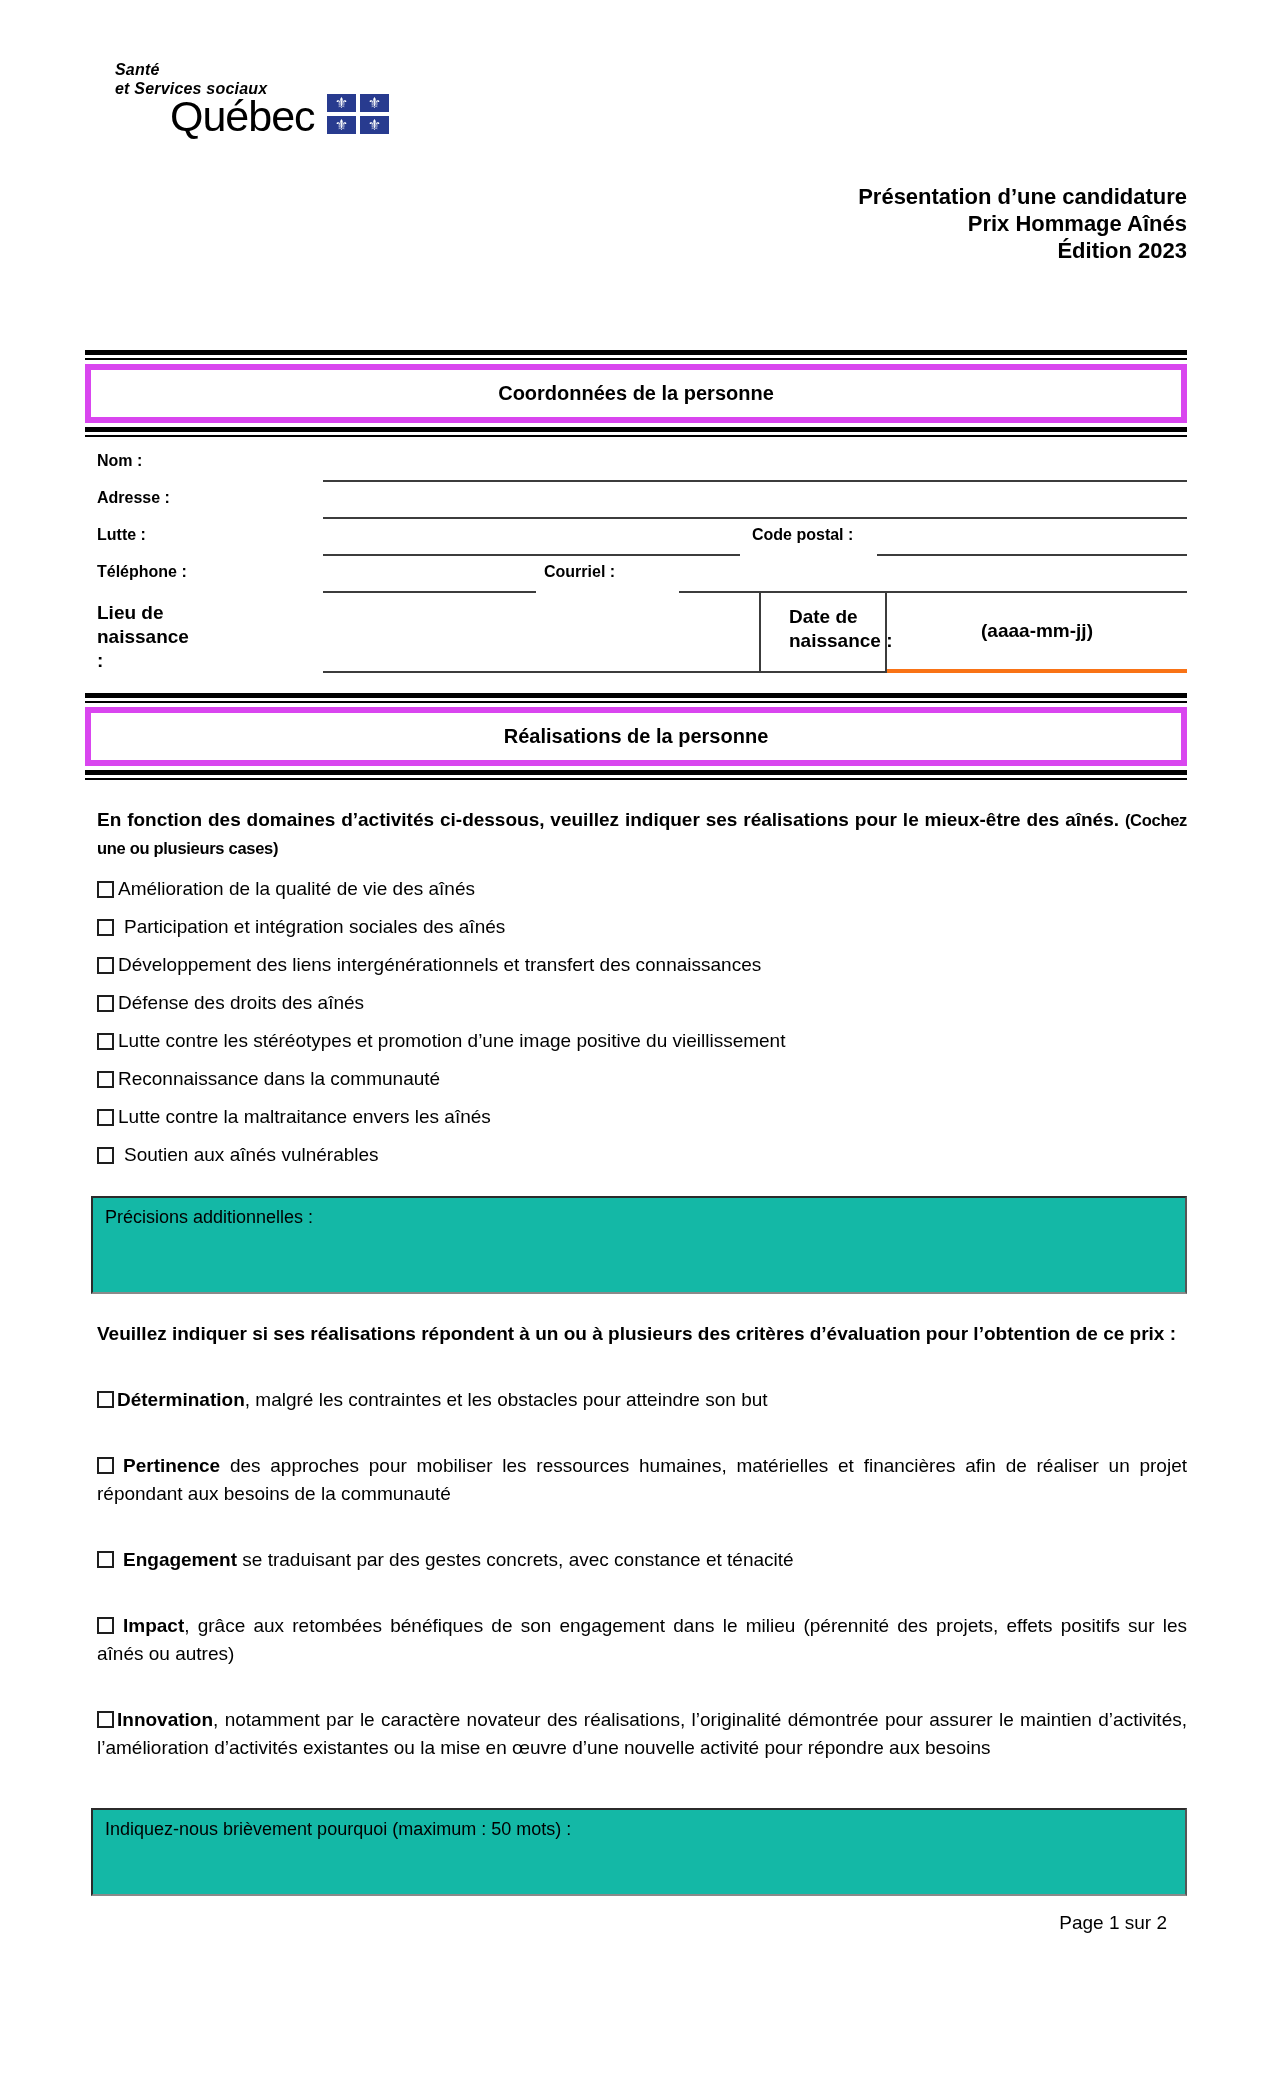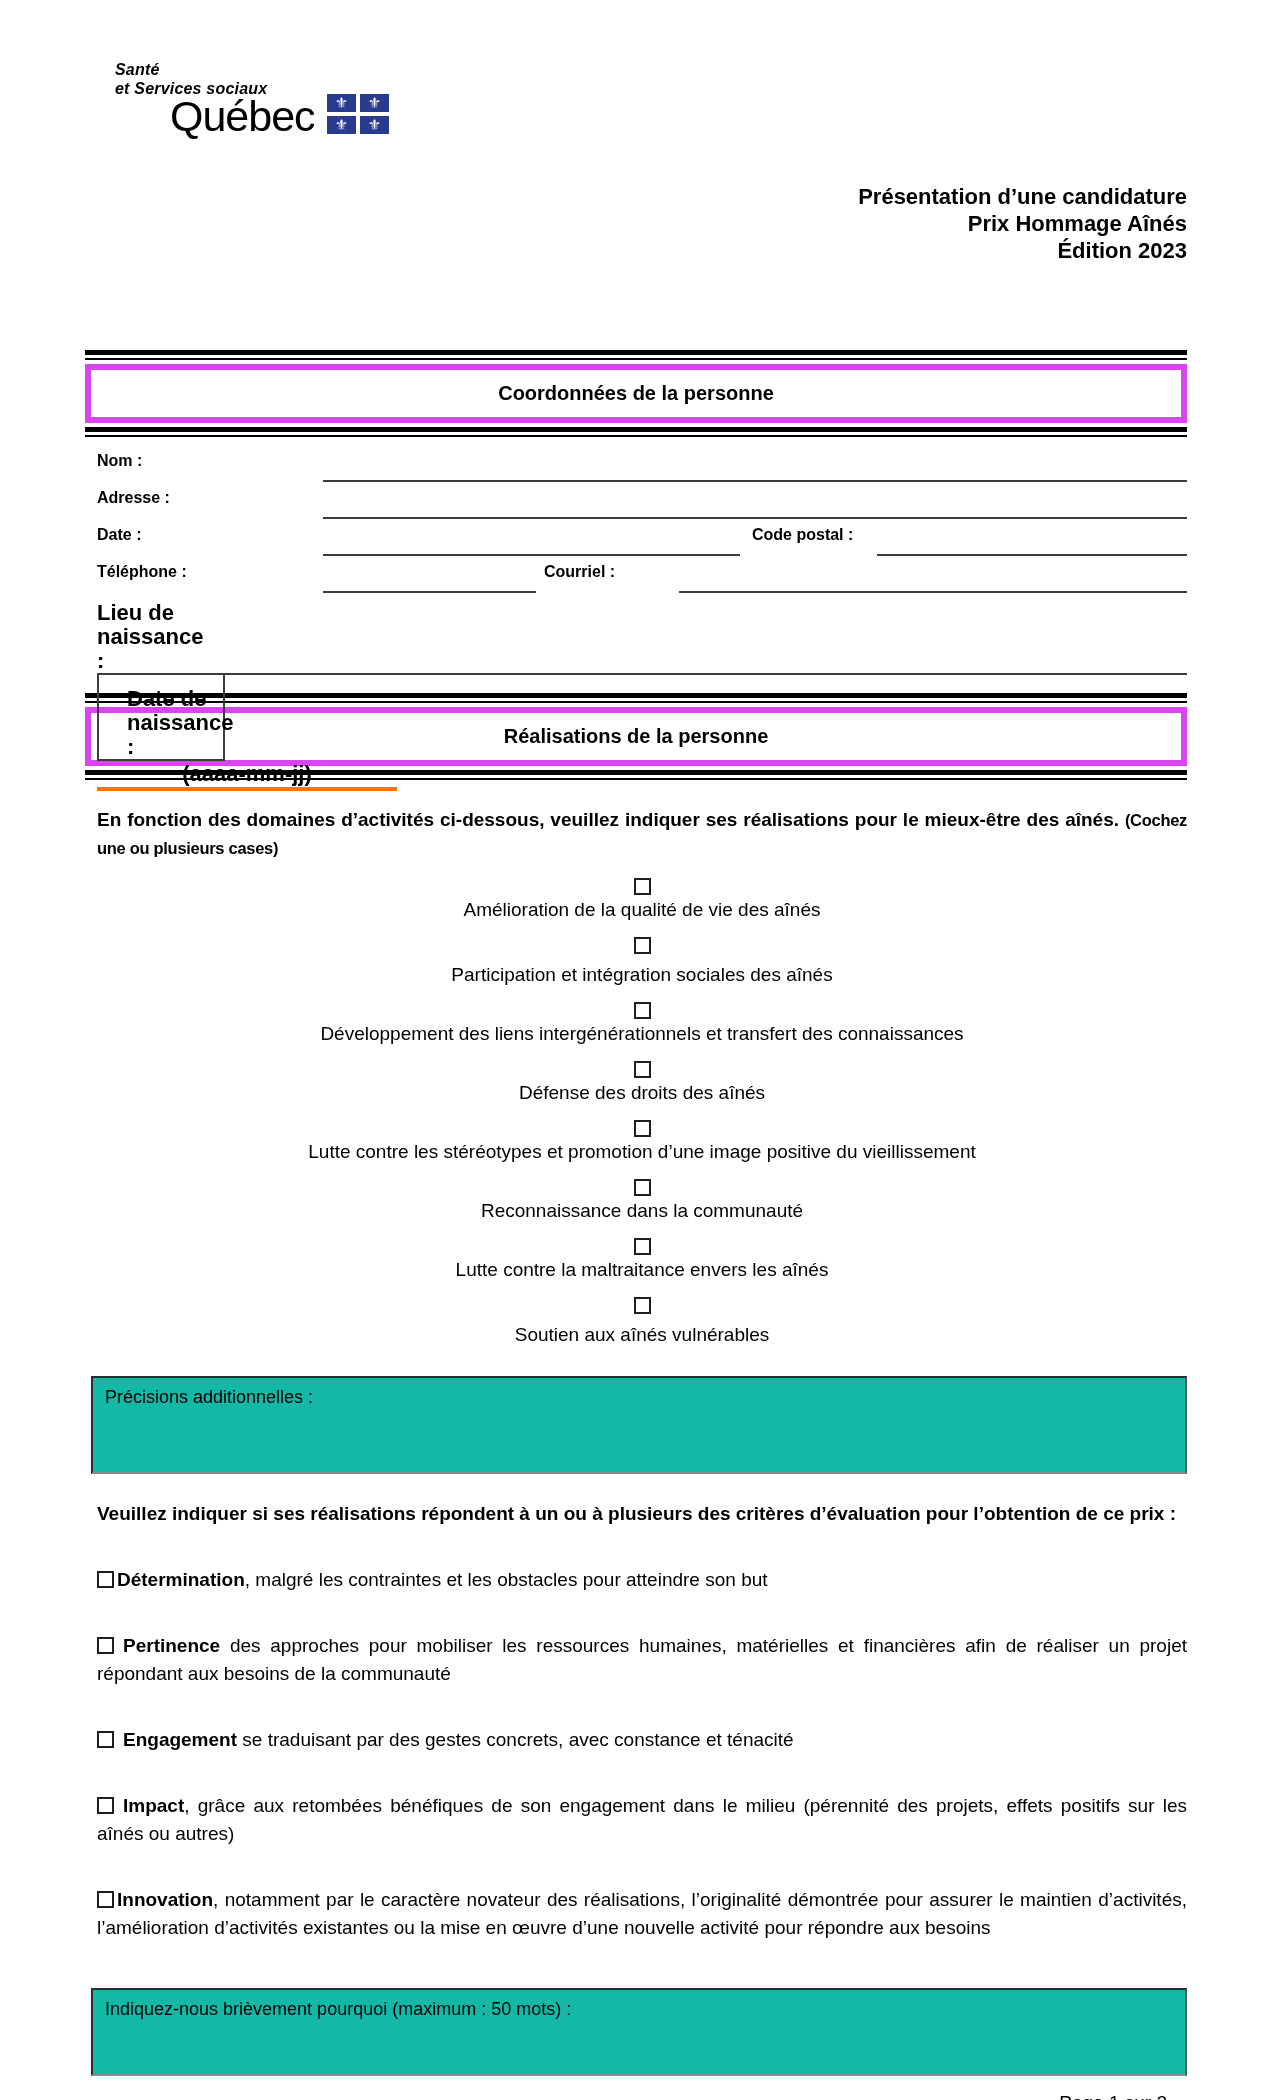--- a/index.html
+++ b/index.html
@@ -28,34 +28,34 @@
   .flabel { padding-bottom:12px; white-space:nowrap; }
   .w-label { width:226px; }
   .fline { align-self:flex-end; border-bottom:2px solid #3c3c3c; height:34px; }
   .grow { flex:1; }
   .line-ville { width:417px; }
   .line-tel { width:213px; }
   .cp-label { padding-left:12px; }
   .ml24 { margin-left:24px; }
   .ml64 { margin-left:64px; }
   .cl-label { padding-left:8px; }
-  .lieu-row { display:flex; align-items:stretch; height:80px; font-size:22px;flex-direction:column; }
+  .lieu-row { display:flex; align-items:stretch; height:80px; font-size:19px; }
   .lieu-label { width:226px; font-weight:bold; line-height:24px; padding-top:8px; }
   .lieu-label span { display:inline-block; width:100px; }
   .lieu-line { flex:1; border-bottom:2px solid #3c3c3c; }
   .date-cell { width:128px; border:2px solid #3c3c3c; border-top:none; box-sizing:border-box;
                font-weight:bold; line-height:24px; padding:12px 2px 0 4px; }
   .date-cell span { display:inline-block; width:110px;margin-left:24px; }
   .date-fmt { width:300px; border-bottom:4px solid #f97316; box-sizing:border-box;
               display:flex; align-items:center; justify-content:center; font-weight:bold; }
   
   .para-bold { font-weight:bold; font-size:19px; line-height:28px; text-align:justify; margin:26px 0 0 12px; }
   .para-note { font-size:16.5px; letter-spacing:-.3px; }
   .checklist { margin-top:8px; }
-  .check-row { display:flex; align-items:center; gap:4px; margin:16px 0 0 12px; font-size:19px;flex-direction:column; }
+  .check-row { display:flex; align-items:center; gap:4px; margin:16px 0 0 12px; font-size:19px; }
   .check-row:nth-child(2), .check-row:nth-child(8) { gap:10px; }
   .checkbox { display:inline-block; width:17px; height:17px; border:2px solid #1e1e1e; box-sizing:border-box; background:#fff; flex:none; }
   .crit { font-size:19px; line-height:28px; text-align:justify; margin:38px 0 0 12px; }
   .crit .checkbox { vertical-align:-2px; margin-right:3px; }
   .crit.sp .checkbox { margin-right:9px; }
   
   .textbox { border:2px solid #2b2b2b; border-bottom-color:#8a8a8a; border-right-color:#565656;
              margin-top:30px; padding:9px 12px; font-size:18px; box-sizing:border-box; background:#14b8a6; }
   .box-precisions { height:98px; margin-left:6px; }
   .box-why { height:88px; margin-top:46px; margin-left:6px; }
@@ -101,21 +101,21 @@
     <div class="fields">
       <div class="frow">
         <span class="flabel w-label">Nom :</span>
         <span class="fline grow"></span>
       </div>
       <div class="frow">
         <span class="flabel w-label">Adresse :</span>
         <span class="fline grow"></span>
       </div>
       <div class="frow">
-        <span class="flabel w-label">Date :</span>
+        <span class="flabel w-label">Lutte :</span>
         <span class="fline line-ville"></span>
         <span class="flabel cp-label">Code postal :</span>
         <span class="fline grow ml24"></span>
       </div>
       <div class="frow">
         <span class="flabel w-label">Téléphone :</span>
         <span class="fline line-tel"></span>
         <span class="flabel cl-label">Courriel :</span>
         <span class="fline grow ml64"></span>
       </div>

